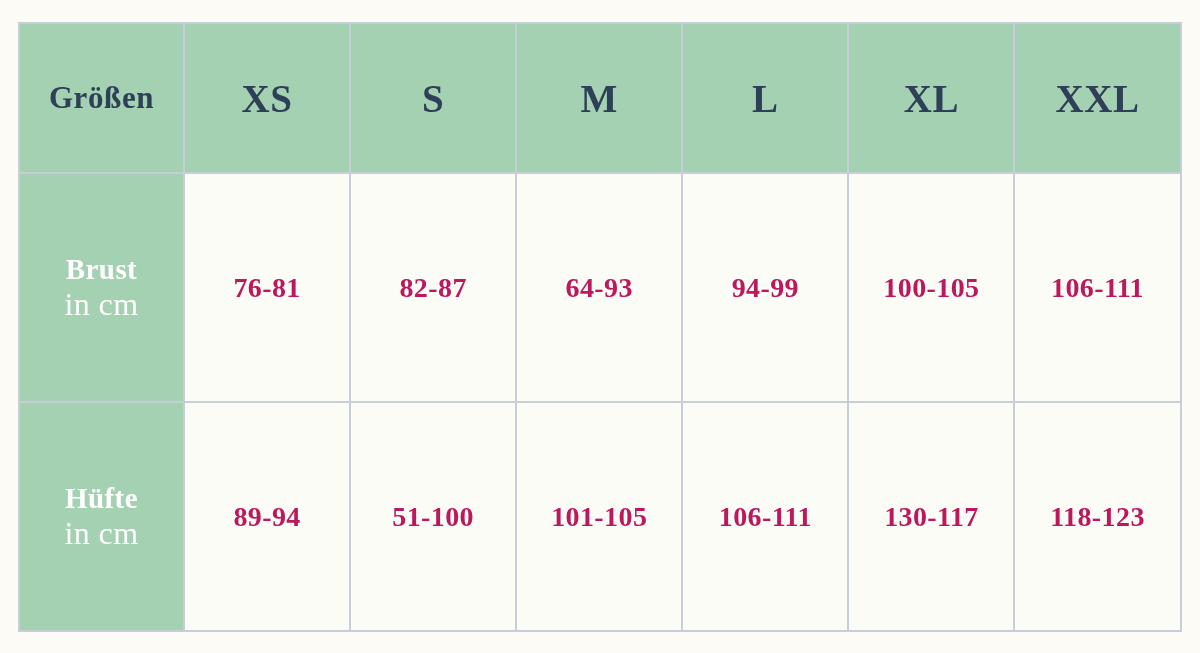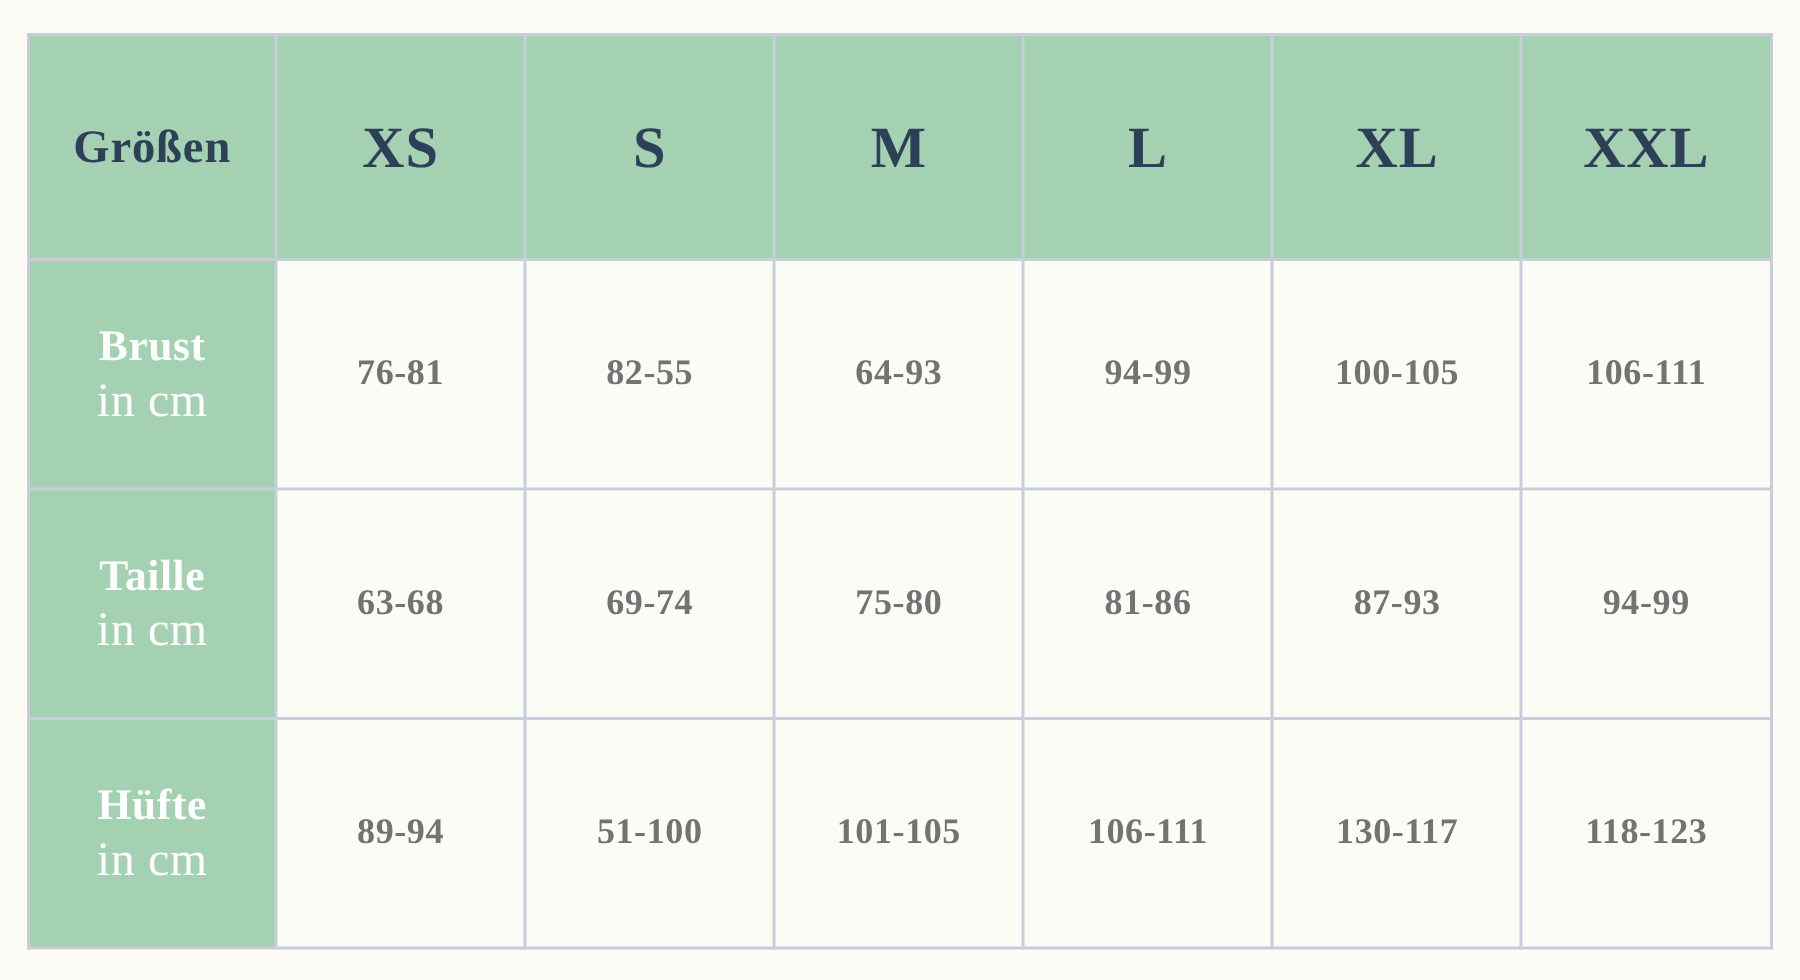--- a/index.html
+++ b/index.html
@@ -77,22 +77,22 @@
   }
   td.row-label .label-unit {
     display: block;
     font-size: 32px;
     font-weight: normal;
     letter-spacing: 0.4px;
   }
 
   td.value-cell {
     background: #fcfcf7;
-    color: #737373;
-    font-size: 24px;
+    color: #be185d;
+    font-size: 28px;
     font-weight: bold;
     letter-spacing: 0.4px;
   }
 </style>
 </head>
 <body>
 
 <div id="size-chart-wrap">
   <table class="size-table">
     <colgroup>
@@ -115,37 +115,25 @@
         <th class="head-cell">XXL</th>
       </tr>
     </thead>
     <tbody>
       <tr class="data-row">
         <td class="row-label">
           <span class="label-name">Brust</span>
           <span class="label-unit">in cm</span>
         </td>
         <td class="value-cell">76-81</td>
-        <td class="value-cell">82-55</td>
+        <td class="value-cell">82-87</td>
         <td class="value-cell">64-93</td>
         <td class="value-cell">94-99</td>
         <td class="value-cell">100-105</td>
         <td class="value-cell">106-111</td>
-      </tr>
-      <tr class="data-row">
-        <td class="row-label">
-          <span class="label-name">Taille</span>
-          <span class="label-unit">in cm</span>
-        </td>
-        <td class="value-cell">63-68</td>
-        <td class="value-cell">69-74</td>
-        <td class="value-cell">75-80</td>
-        <td class="value-cell">81-86</td>
-        <td class="value-cell">87-93</td>
-        <td class="value-cell">94-99</td>
       </tr>
       <tr class="data-row">
         <td class="row-label">
           <span class="label-name">Hüfte</span>
           <span class="label-unit">in cm</span>
         </td>
         <td class="value-cell">89-94</td>
         <td class="value-cell">51-100</td>
         <td class="value-cell">101-105</td>
         <td class="value-cell">106-111</td>

